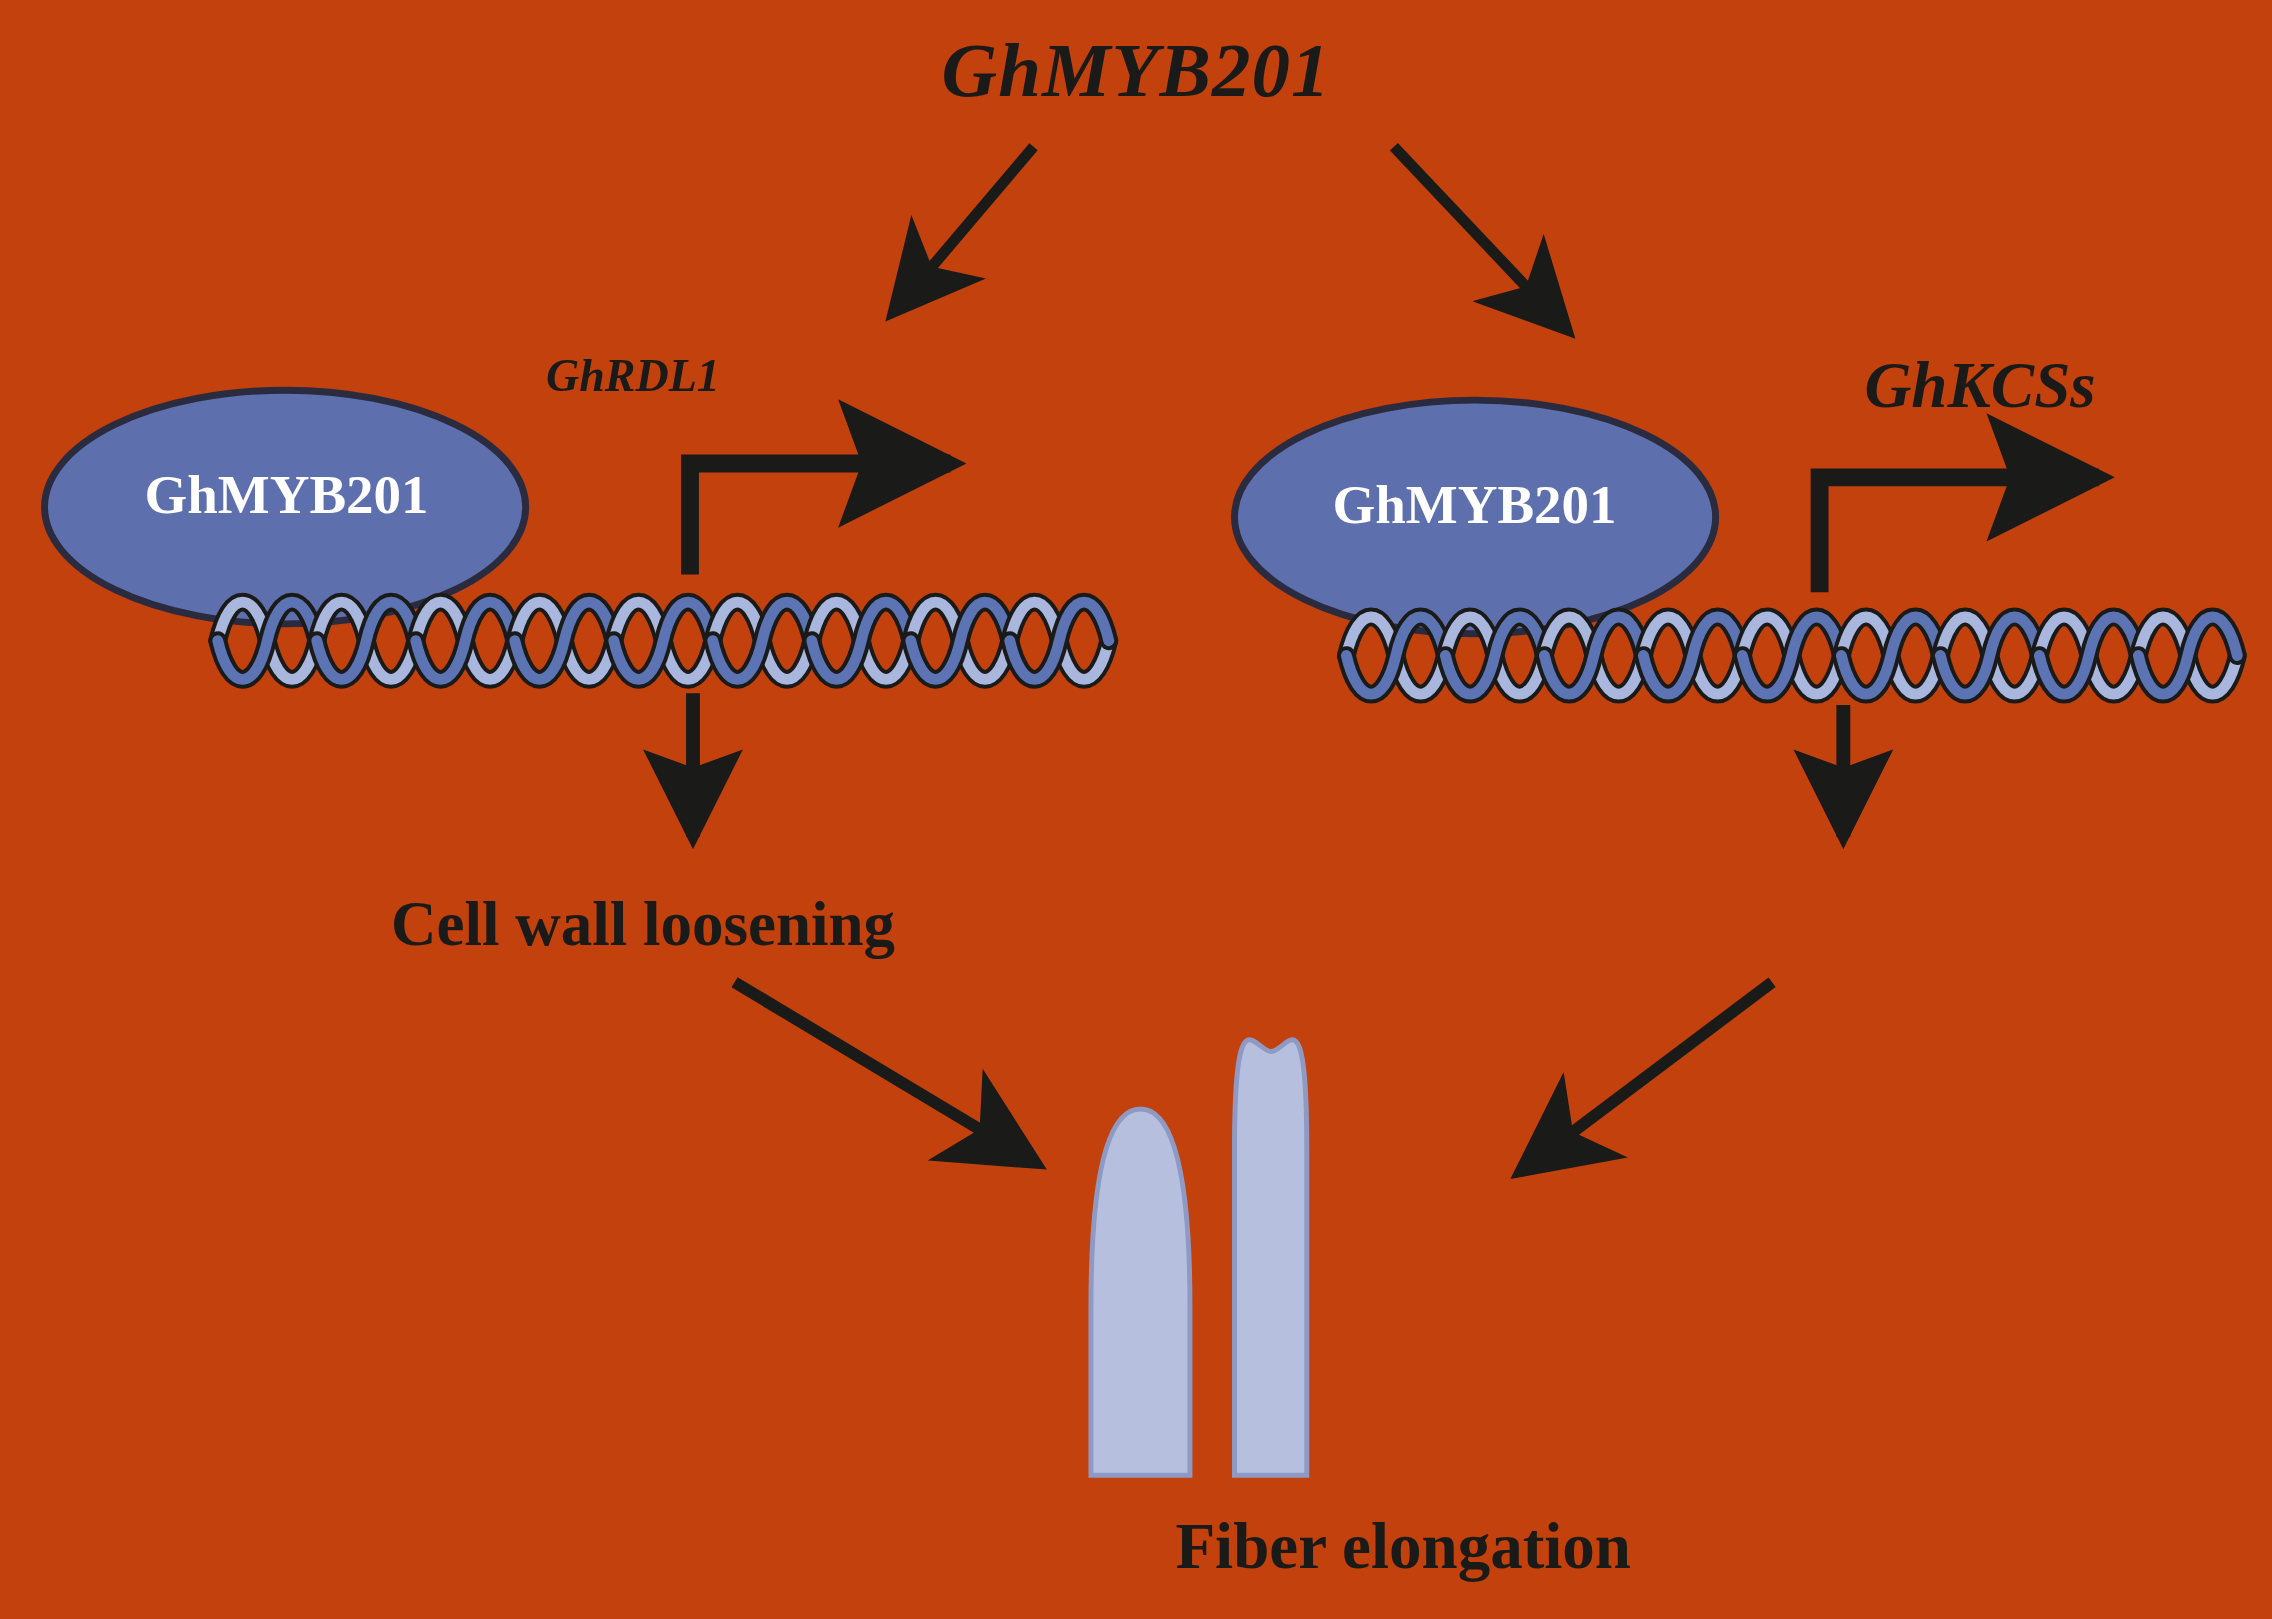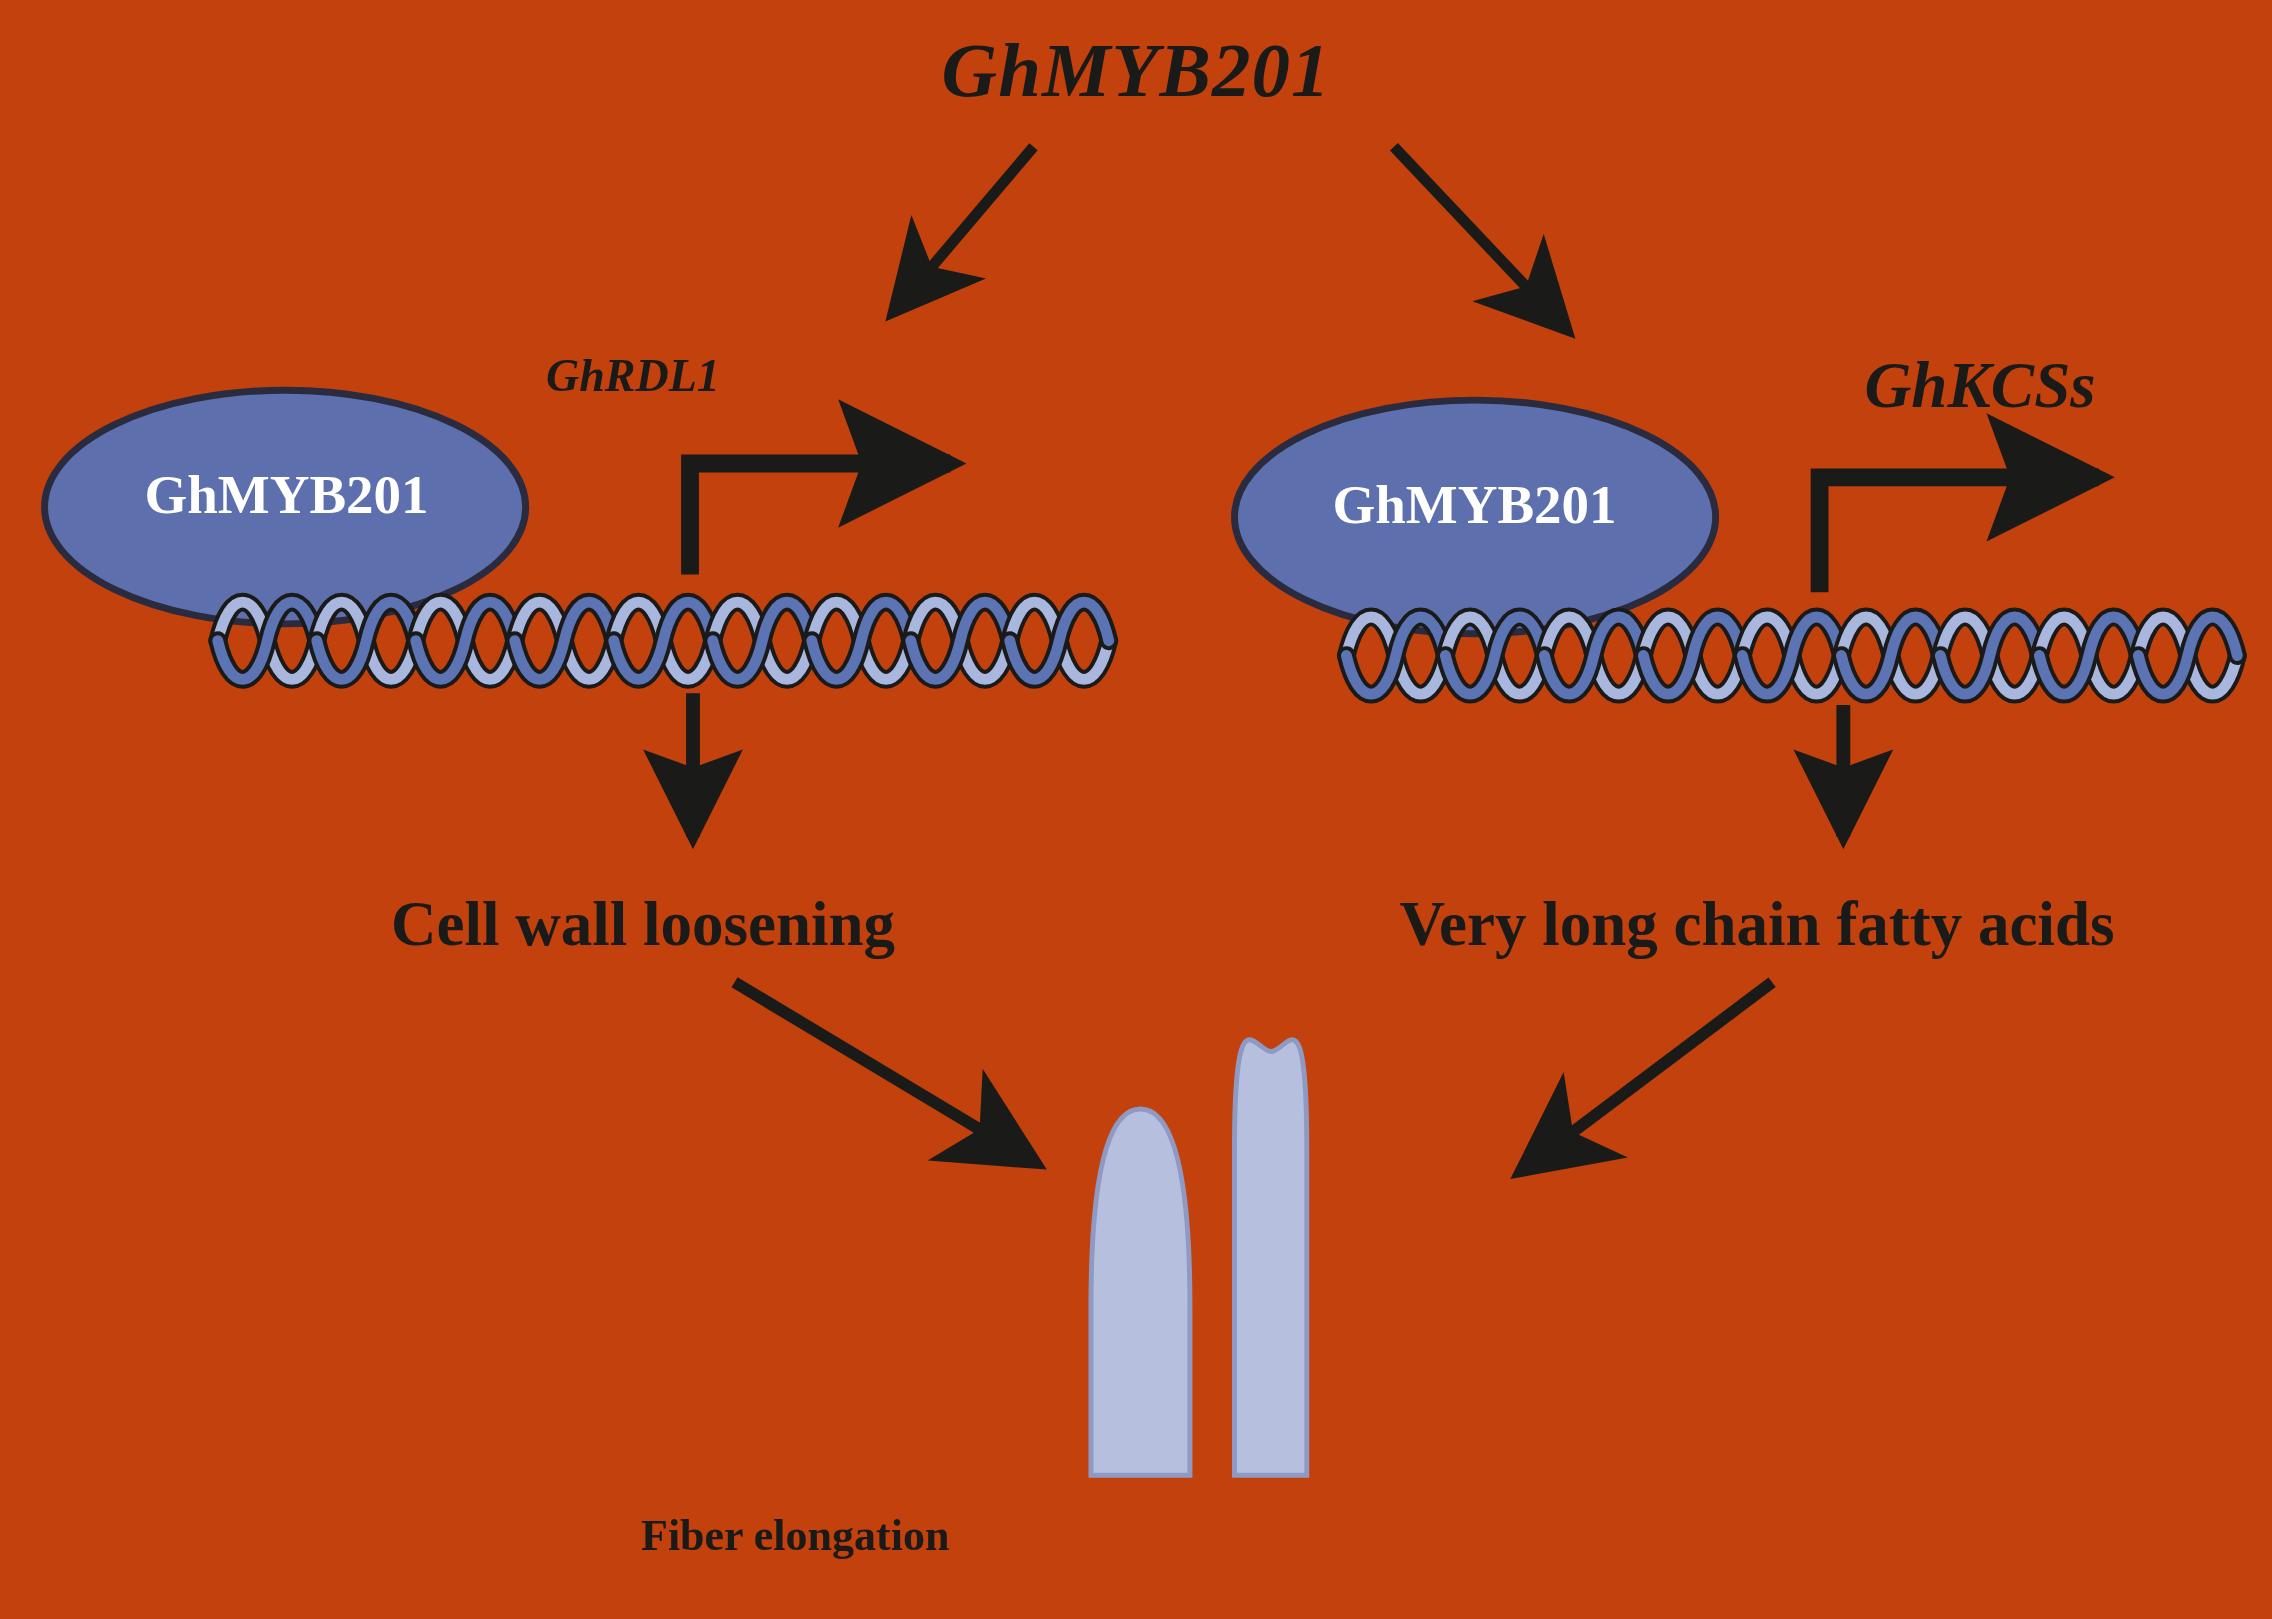--- a/index.html
+++ b/index.html
@@ -83,22 +83,22 @@
   }
   #process-label-right {
     left: 1257px; top: 869px;
     width: 1000px;
     text-align: center;
     font-size: 63px;
   }
   #outcome-label {
     left: 641px; top: 1490px;
     width: 990px;
-    text-align: left;
-    font-size: 44px;
+    text-align: right;
+    font-size: 65px;
   }
 </style>
 </head>
 <body>
 
 <div id="diagram-root">
 
   <svg id="diagram-svg" viewBox="0 0 2295 1636" xmlns="http://www.w3.org/2000/svg">
     <defs>
       <marker id="arrowThin" viewBox="0 0 12 12" refX="10" refY="6" markerWidth="9" markerHeight="9" orient="auto-start-reverse">
@@ -203,18 +203,17 @@
   <div class="lbl lbl-italic-bold" id="gene-label-ghrdl1">GhRDL1</div>
 
   <div class="lbl lbl-italic-bold" id="gene-label-ghkcss">GhKCSs</div>
 
   <div class="lbl" id="ellipse-label-left">GhMYB201</div>
 
   <div class="lbl" id="ellipse-label-right">GhMYB201</div>
 
   <div class="lbl lbl-bold" id="process-label-left">Cell wall loosening</div>
 
-  <div class="lbl lbl-bold" id="process-label-right">Very long chain fatty acids</div>
 
   <div class="lbl lbl-bold" id="outcome-label">Fiber elongation</div>
 
 </div>
 
 
 </body></html>

